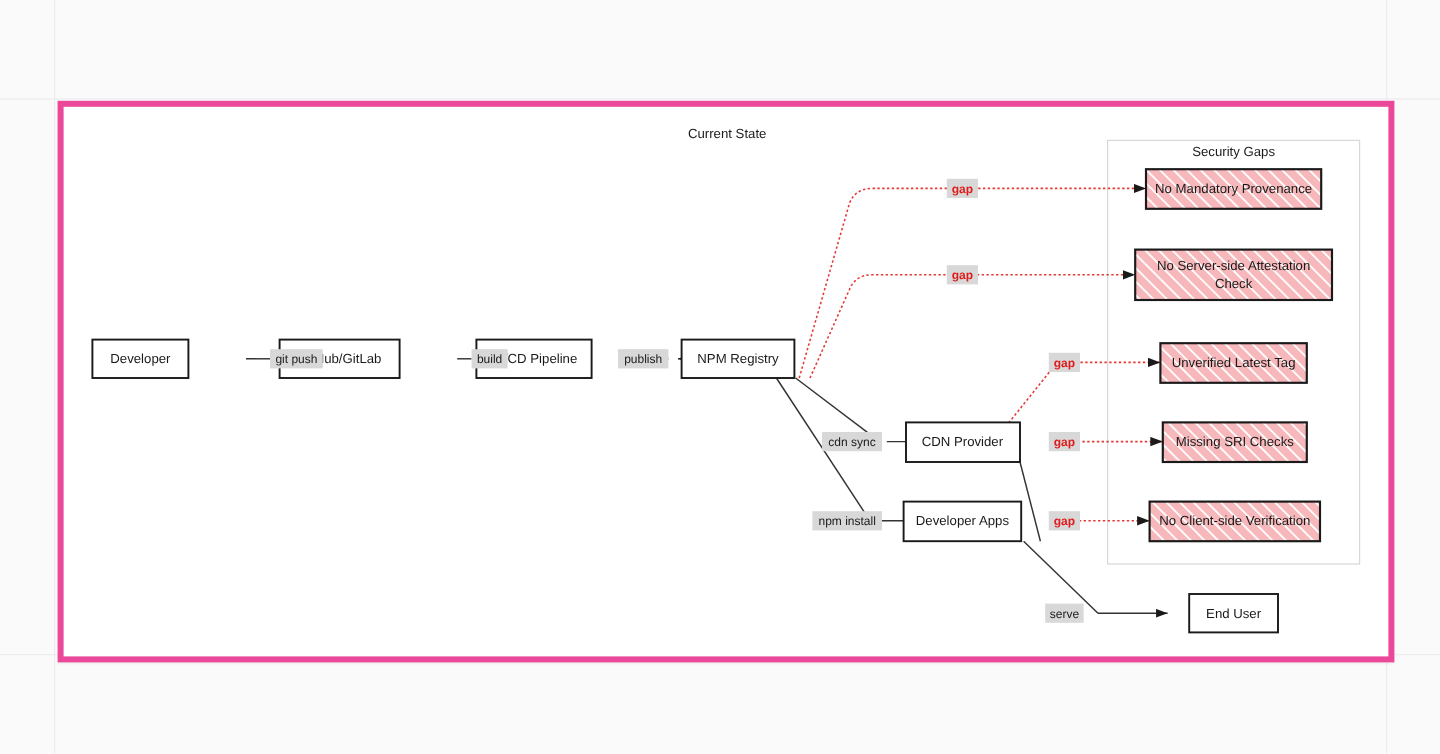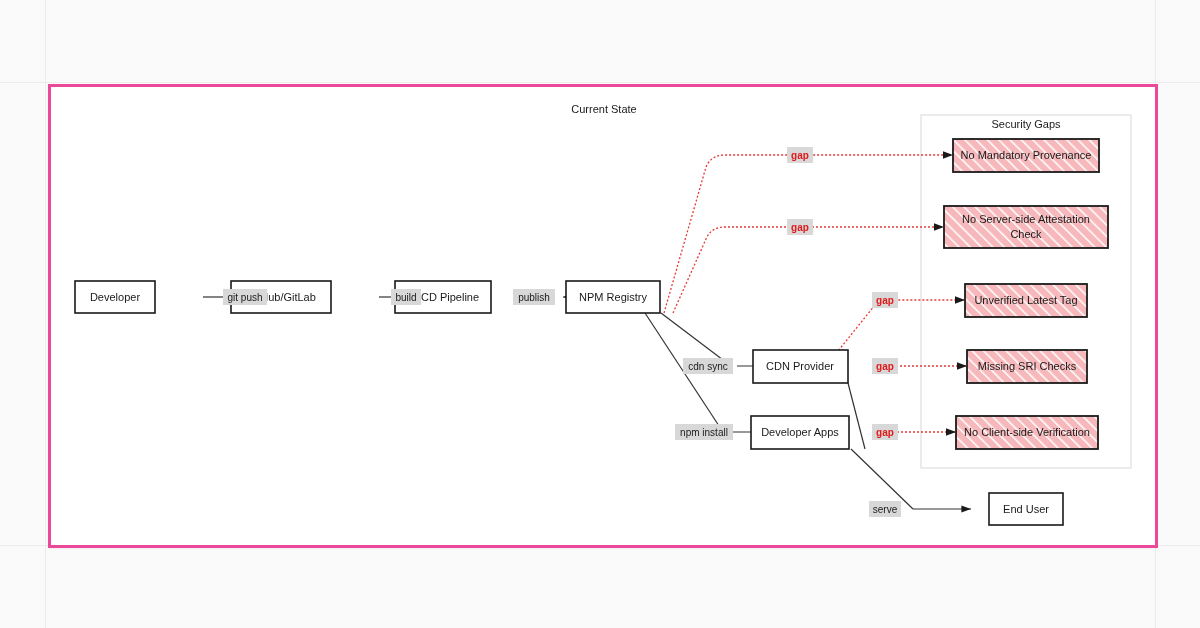--- a/index.html
+++ b/index.html
@@ -36,21 +36,21 @@
   }
 
   
   #diagram-card {
     position: absolute;
     left: 48px;
     top: 84px;
     width: 1104px;
     height: 458px;
     background: #ffffff;
-    border: 3px solid #ec4899;
+    border: 5px solid #ec4899;
     box-shadow: 0 1px 2px rgba(0,0,0,0.05);
   }
 
   #diagram-svg {
     position: absolute;
     left: 0;
     top: 0;
   }
 
   

